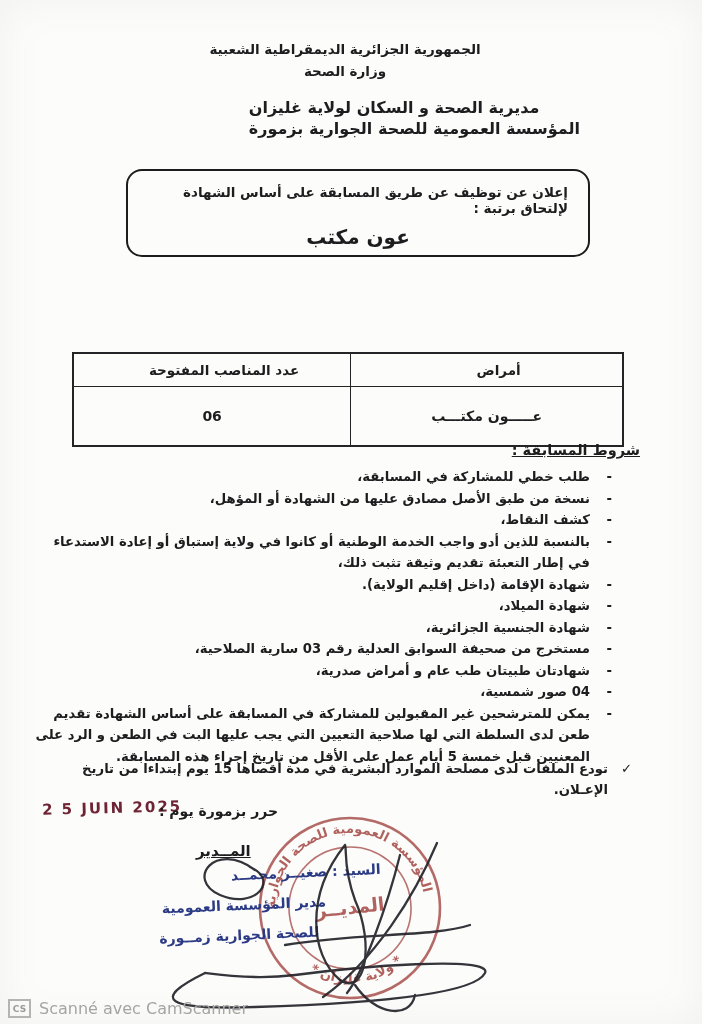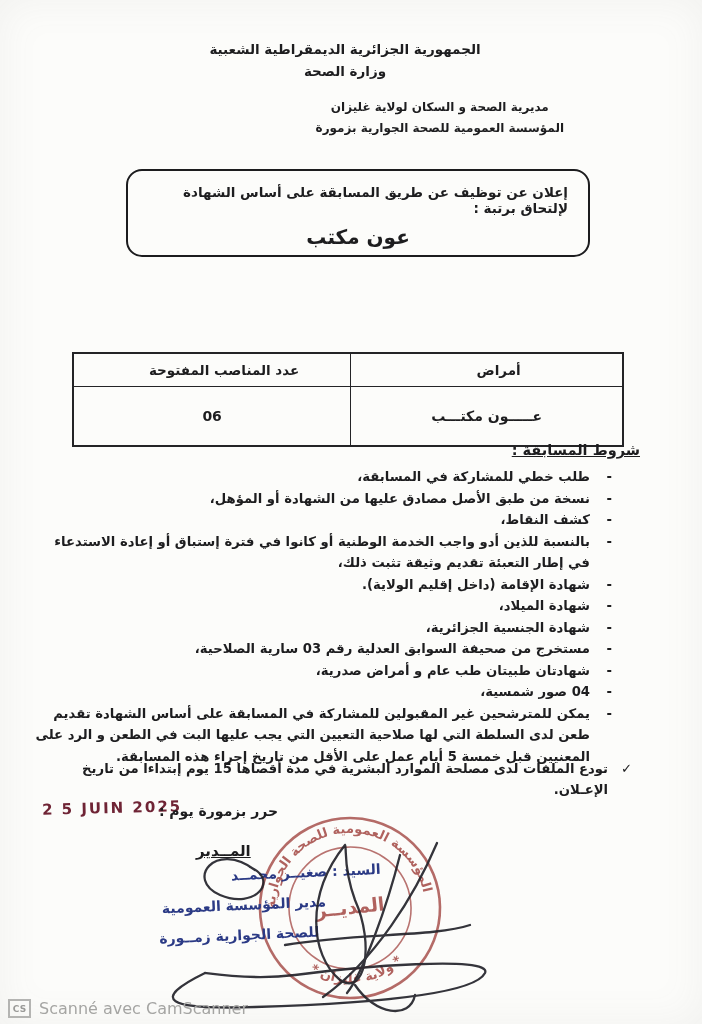--- a/index.html
+++ b/index.html
@@ -6,22 +6,22 @@
   .page{
     position:relative;width:702px;height:1024px;margin:0 auto;
     background:#fcfcfa;overflow:hidden;color:#1d1d1f;
     font-family:"DejaVu Sans",sans-serif;
     box-shadow:inset 0 0 40px rgba(120,120,110,0.08);
     text-decoration:underline;
   }
   
   .hdr-center{position:absolute;left:185px;top:38px;width:320px;text-align:center;
     font-weight:700;font-size:13.5px;line-height:22px;}
-  .hdr-right{position:absolute;right:138px;top:97px;text-align:center;
-    font-weight:700;font-size:12px;line-height:21px;direction:rtl;}
+  .hdr-right{position:absolute;right:122px;top:97px;text-align:left;
+    font-weight:700;font-size:16px;line-height:21px;direction:rtl;}
   
   .ann-box{position:absolute;left:126px;top:169px;width:460px;height:84px;
     border:2.5px solid #1c1c1e;border-radius:16px;direction:rtl;}
   .ann-line1{margin:13px 20px 0 14px;text-align:right;font-weight:700;font-size:13.5px;}
   .ann-line2{margin-top:9px;text-align:center;font-weight:700;font-size:20px;}
   
   .intro{position:absolute;left:38px;top:280px;width:628px;direction:rtl;
     text-align:right;font-weight:700;font-size:14px;line-height:28px;text-indent:26px;}
   
   .tbl{position:absolute;left:72px;top:352px;width:552px;direction:rtl;
@@ -106,21 +106,21 @@
     <div class="cond-item">
         <span class="mk">-</span>
         <span>نسخة من طبق الأصل مصادق عليها من الشهادة أو المؤهل،</span>
       </div>
     <div class="cond-item">
         <span class="mk">-</span>
         <span>كشف النقاط،</span>
       </div>
     <div class="cond-item">
         <span class="mk">-</span>
-        <span>بالنسبة للذين أدو واجب الخدمة الوطنية أو كانوا في فترة إستباق أو إعادة الاستدعاء في إطار التعبئة تقديم وثيقة تثبت ذلك،</span>
+        <span>بالنسبة للذين أدو واجب الخدمة الوطنية أو كانوا في ولاية إستباق أو إعادة الاستدعاء في إطار التعبئة تقديم وثيقة تثبت ذلك،</span>
       </div>
     <div class="cond-item">
         <span class="mk">-</span>
         <span>شهادة الإقامة (داخل إقليم الولاية).</span>
       </div>
     <div class="cond-item">
         <span class="mk">-</span>
         <span>شهادة الميلاد،</span>
       </div>
     <div class="cond-item">

